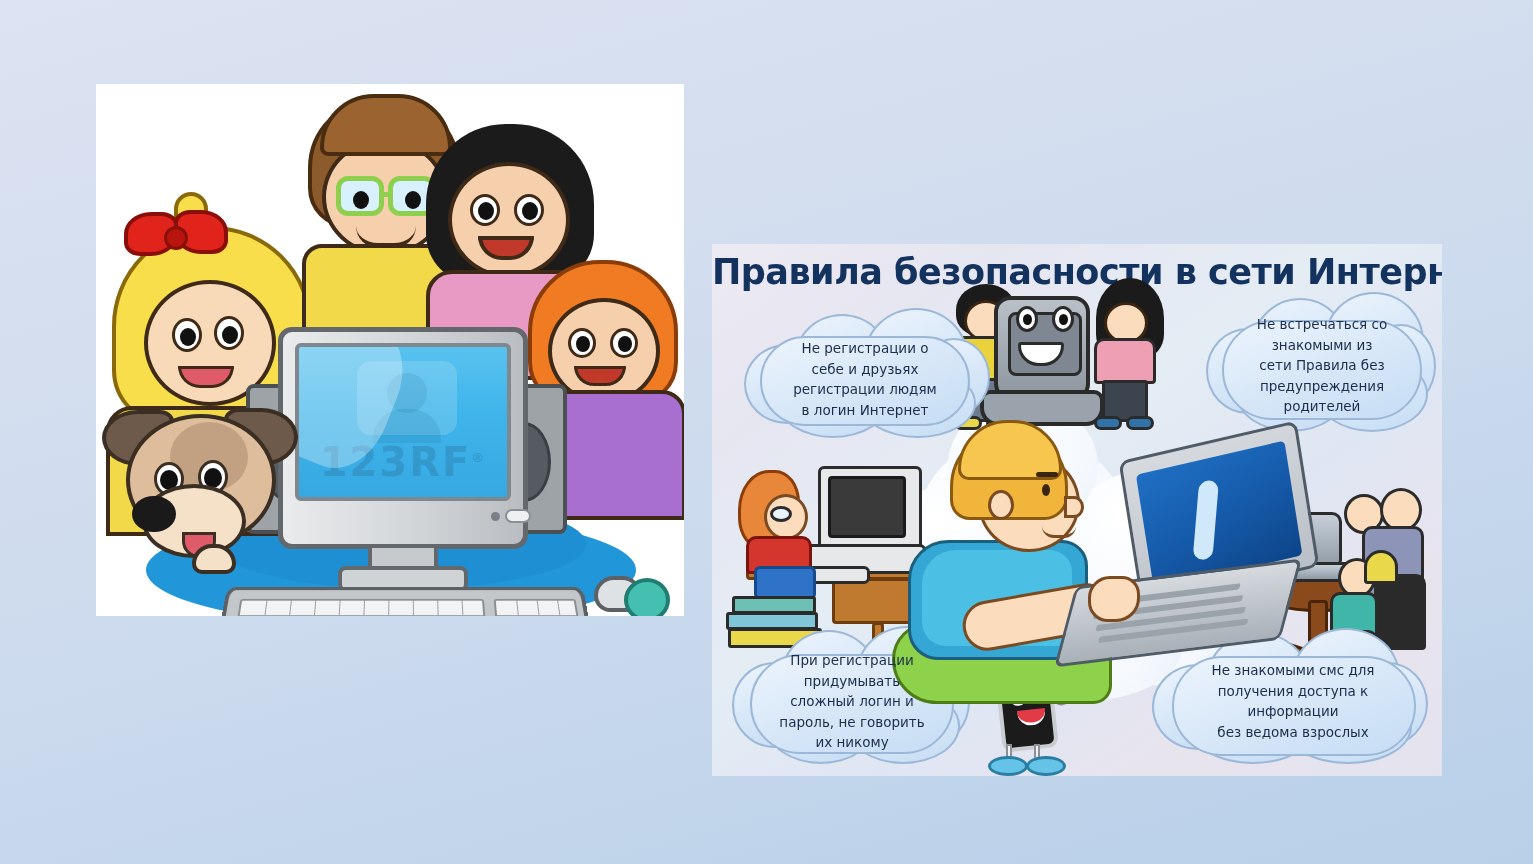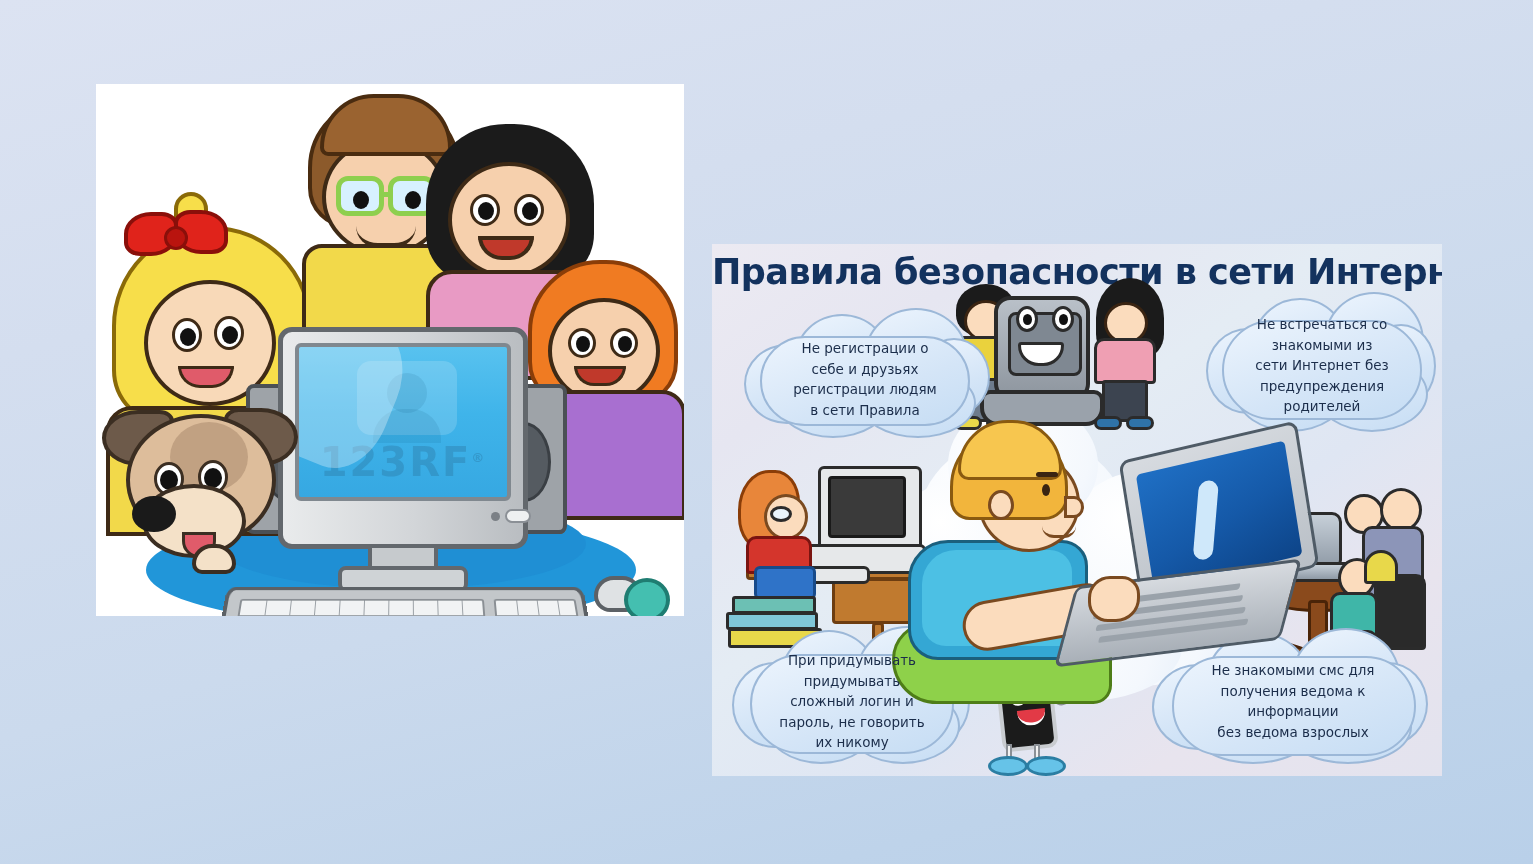--- a/index.html
+++ b/index.html
@@ -514,68 +514,68 @@
       <div class="cb" style="left:56px; top:8px;   width:96px;  height:92px;"></div>
       <div class="cb" style="left:126px;top:2px;   width:104px; height:98px;"></div>
       <div class="cb" style="left:180px;top:32px;  width:72px;  height:78px;"></div>
       <div class="cb" style="left:40px; top:62px;  width:110px; height:70px;"></div>
       <div class="cb" style="left:122px;top:62px;  width:116px; height:70px;"></div>
       <div class="cb" style="left:22px; top:30px;  width:210px; height:90px; border-radius:60px;"></div>
       <div class="cloud-text" style="left:10px; top:32px; width:234px;">
         <div>Не регистрации о</div>
         <div>себе и друзьях</div>
         <div>регистрации людям</div>
-        <div>в сети Правила</div>
+        <div>в логин Интернет</div>
       </div>
     </div>
 
     <div class="cloud-group" style="left:494px; top:48px; width:232px; height:146px;">
       <div class="cb" style="left:0px;   top:36px; width:84px;  height:86px;"></div>
       <div class="cb" style="left:46px;  top:6px;  width:96px;  height:96px;"></div>
       <div class="cb" style="left:118px; top:0px;  width:100px; height:98px;"></div>
       <div class="cb" style="left:160px; top:32px; width:70px;  height:84px;"></div>
       <div class="cb" style="left:30px;  top:64px; width:110px; height:76px;"></div>
       <div class="cb" style="left:110px; top:64px; width:112px; height:76px;"></div>
       <div class="cb" style="left:16px;  top:28px; width:200px; height:100px; border-radius:60px;"></div>
       <div class="cloud-text" style="left:8px; top:22px; width:216px;">
         <div>Не встречаться со</div>
         <div>знакомыми из</div>
-        <div>сети Интернет без</div>
+        <div>сети Правила без</div>
         <div>предупреждения</div>
         <div>родителей</div>
       </div>
     </div>
 
     <div class="cloud-group" style="left:20px; top:378px; width:240px; height:144px;">
       <div class="cb" style="left:0px;   top:40px; width:86px;  height:86px;"></div>
       <div class="cb" style="left:48px;  top:8px;  width:98px;  height:96px;"></div>
       <div class="cb" style="left:124px; top:4px;  width:102px; height:96px;"></div>
       <div class="cb" style="left:166px; top:38px; width:72px;  height:84px;"></div>
       <div class="cb" style="left:34px;  top:66px; width:110px; height:76px;"></div>
       <div class="cb" style="left:114px; top:66px; width:114px; height:76px;"></div>
       <div class="cb" style="left:18px;  top:32px; width:204px; height:100px; border-radius:60px;"></div>
       <div class="cloud-text" style="left:8px; top:28px; width:224px;">
-        <div>При придумывать</div>
+        <div>При регистрации</div>
         <div>придумывать</div>
         <div>сложный логин и</div>
         <div>пароль, не говорить</div>
         <div>их никому</div>
       </div>
     </div>
 
     <div class="cloud-group" style="left:440px; top:380px; width:282px; height:142px;">
       <div class="cb" style="left:0px;   top:40px; width:92px;  height:86px;"></div>
       <div class="cb" style="left:54px;  top:8px;  width:104px; height:96px;"></div>
       <div class="cb" style="left:140px; top:4px;  width:108px; height:96px;"></div>
       <div class="cb" style="left:196px; top:38px; width:80px;  height:84px;"></div>
       <div class="cb" style="left:38px;  top:66px; width:126px; height:74px;"></div>
       <div class="cb" style="left:132px; top:66px; width:128px; height:74px;"></div>
       <div class="cb" style="left:20px;  top:32px; width:244px; height:100px; border-radius:60px;"></div>
       <div class="cloud-text" style="left:10px; top:36px; width:262px;">
         <div>Не знакомыми смс для</div>
-        <div>получения ведома к</div>
+        <div>получения доступа к</div>
         <div>информации</div>
         <div>без ведома взрослых</div>
       </div>
     </div>
 
   </div>
 </div>
 
 </body></html>

